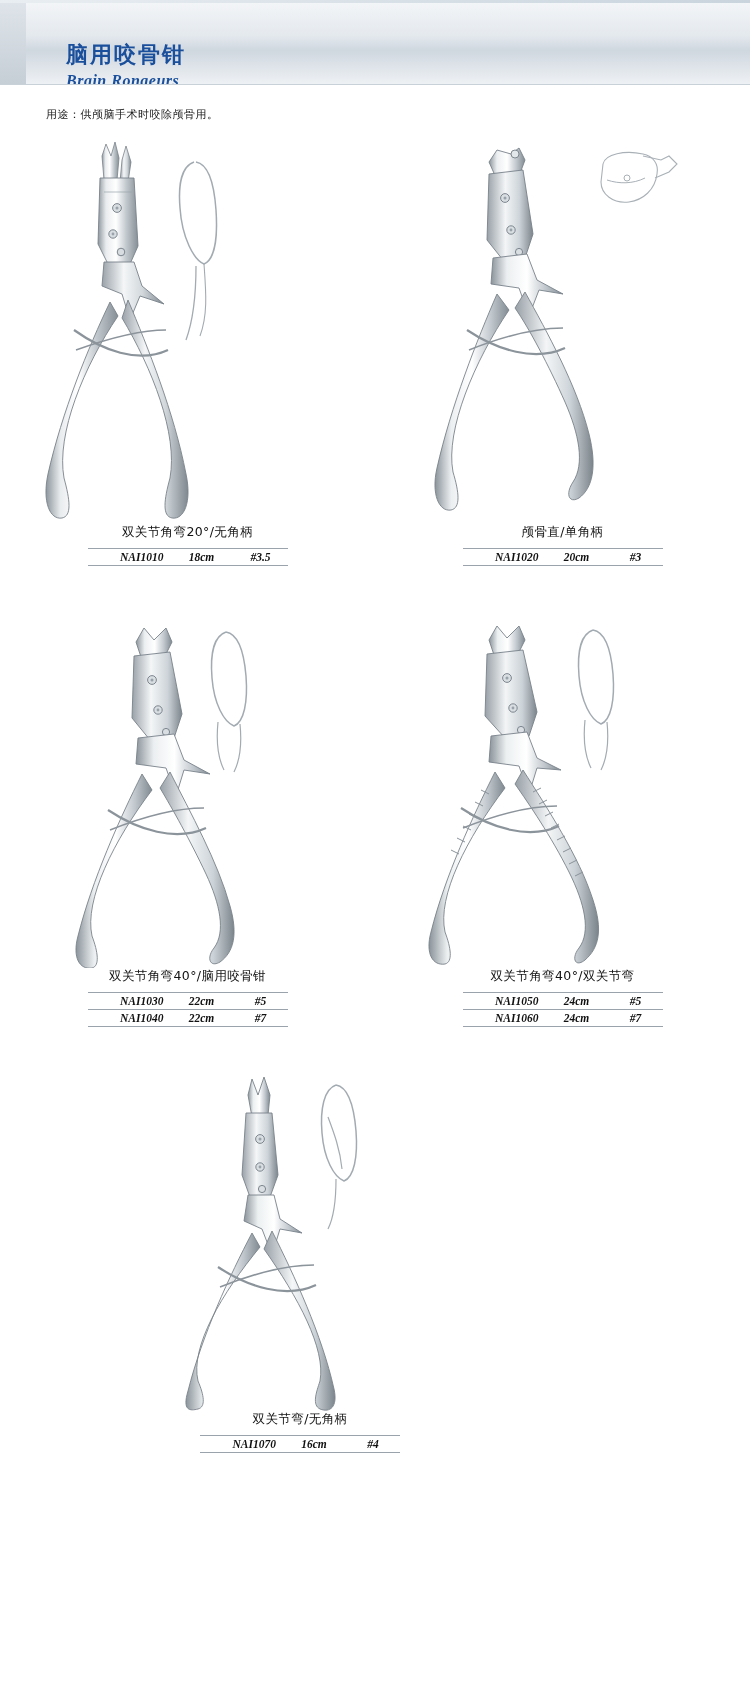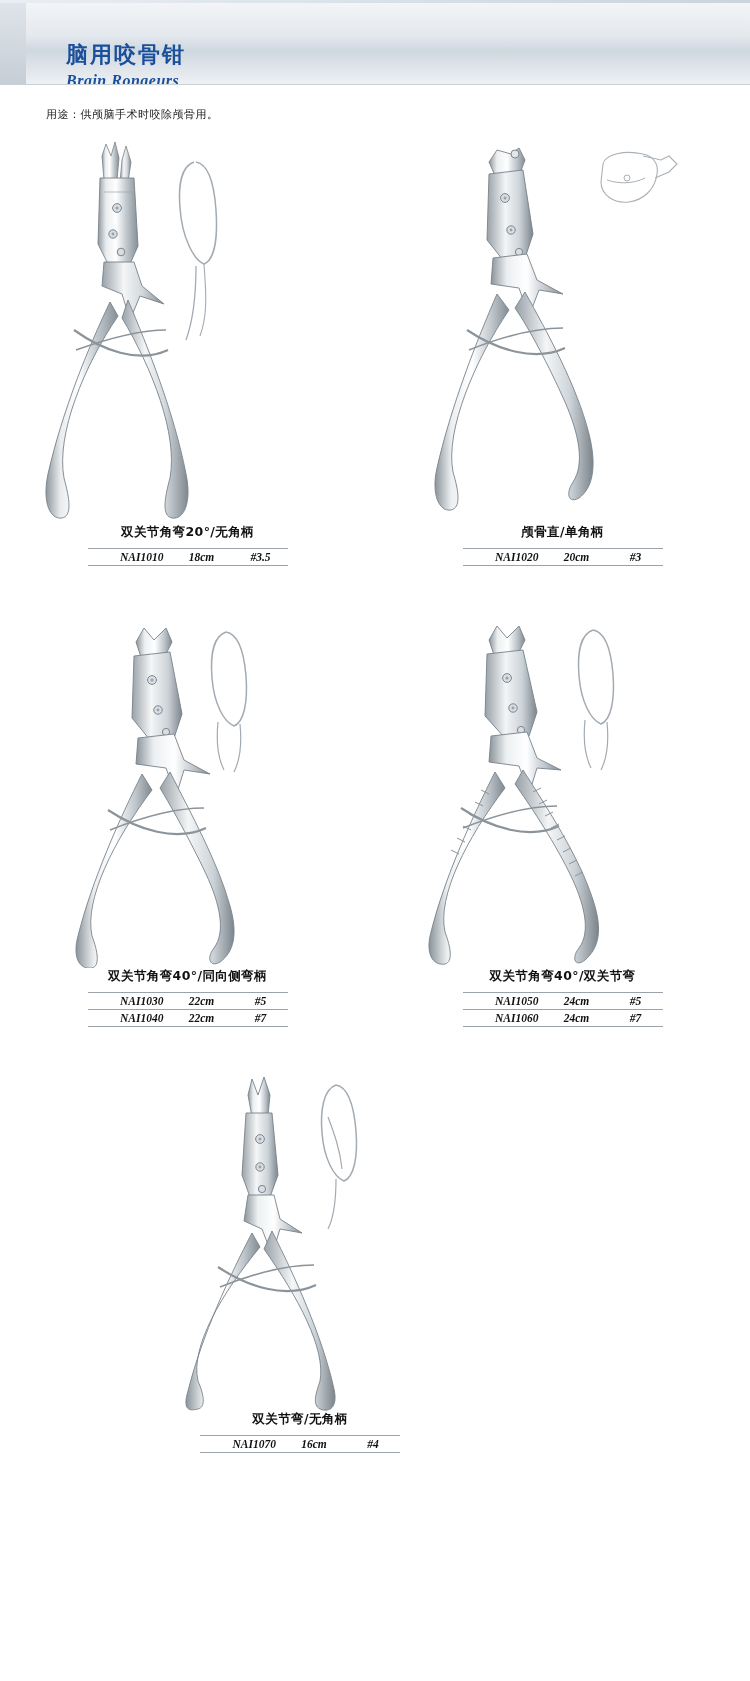--- a/index.html
+++ b/index.html
@@ -96,21 +96,21 @@
     display: flex;
     justify-content: center;
     align-items: flex-start;
   }
   .caption {
     font-size: 12.5px;
     color: #111;
     font-family: "DejaVu Sans", sans-serif;
     letter-spacing: 0.4px;
     text-align: center;
-    font-weight: bold;
+    font-weight: normal;
     margin-bottom: 7px;
     white-space: nowrap;
   }
   .spec-table {
     width: 200px;
     border-collapse: collapse;
     font-family: "Liberation Serif", serif;
   }
   .spec-table.wide { width: 200px; }
   .spec-table tr {
@@ -306,21 +306,21 @@
           <path d="M152 154 C172 194 200 244 212 288 C220 316 216 334 202 344 C192 350 188 340 196 330 C208 314 202 286 188 256 C172 222 154 190 142 170 Z" fill="url(#m3b)" stroke="#79828a" stroke-width="0.9"></path>
 
           <path d="M90 192 C120 212 158 224 188 210" fill="none" stroke="#8c949b" stroke-width="2.2"></path>
           <path d="M92 212 C122 200 158 190 186 190" fill="none" stroke="#8c949b" stroke-width="1.6"></path>
 
           <path d="M208 14 C196 18 192 36 194 60 C196 86 206 104 216 108 C226 104 230 84 228 58 C226 34 220 16 208 14" fill="none" stroke="#a3abb2" stroke-width="1.5"></path>
           <path d="M200 104 C198 124 200 140 206 152" fill="none" stroke="#a3abb2" stroke-width="1.2"></path>
           <path d="M222 106 C224 126 222 142 216 154" fill="none" stroke="#a3abb2" stroke-width="1.2"></path>
         </svg>
       </div>
-      <div class="caption">双关节角弯40°/同向侧弯柄</div>
+      <div class="caption">双关节角弯40°/脑用咬骨钳</div>
       <table class="spec-table wide">
         <tbody>
             <tr>
           <td class="code">NAI1030</td>
           <td class="size">22cm</td>
           <td class="num">#5</td>
         </tr>
         <tr>
           <td class="code">NAI1040</td>
           <td class="size">22cm</td>

